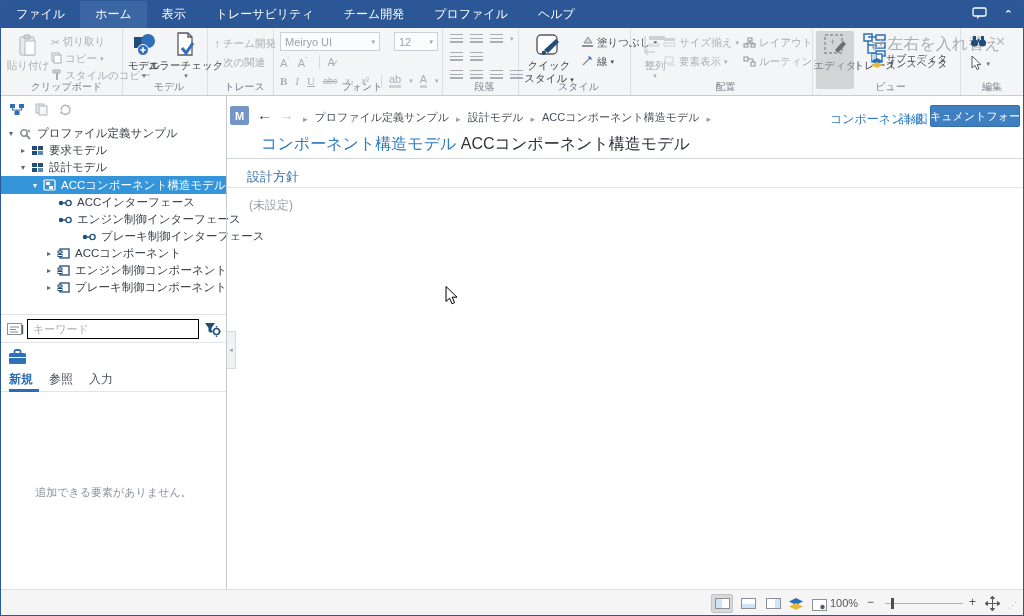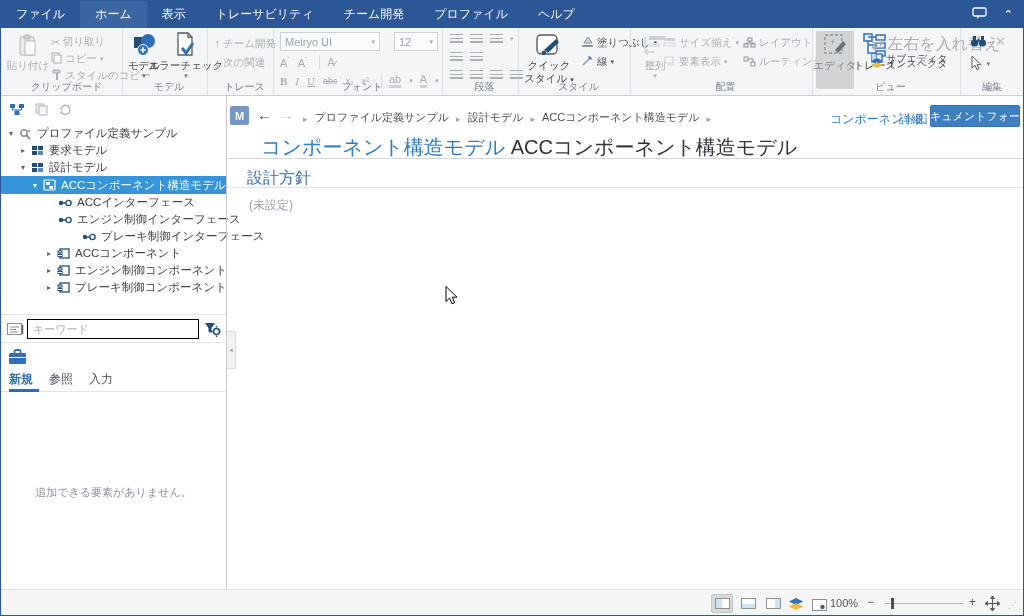--- a/index.html
+++ b/index.html
@@ -64,25 +64,25 @@
 
   
   .m-badge{position:absolute;left:229px;top:105px;width:19px;height:19px;background:#7296c8;color:#fff;font-size:11px;font-weight:bold;display:flex;align-items:center;justify-content:center;border-radius:2px}
   .nav-back{position:absolute;left:256px;top:105px;font-size:15px;color:#3f434a}
   .nav-back::before{content:"\2190"}
   .nav-fwd{position:absolute;left:278px;top:105px;font-size:15px;color:#c3c6cb}
   .nav-fwd::before{content:"\2192"}
   .breadcrumb{position:absolute;left:302px;top:109px;display:flex;align-items:center;gap:7px;font-size:11px;color:#4a4f57;white-space:nowrap}
   .view-link{position:absolute;top:110px;font-size:12px;color:#2e7cc3;white-space:nowrap}
   .form-btn{position:absolute;left:929px;top:104px;width:90px;height:22px;background:#3e7fc1;border:1px solid #366fa9;border-radius:2px;color:#fff;font-size:11px;display:flex;align-items:center;justify-content:center;white-space:nowrap}
-  .doc-title{position:absolute;left:260px;top:133px;font-size:20px;white-space:nowrap}
+  .doc-title{position:absolute;left:260px;top:133px;font-size:16px;white-space:nowrap}
   .doc-title .ttype{color:#2e7cc3}
   .doc-title .tname{color:#2f3338}
   .hr1{position:absolute;left:226px;top:157px;width:798px;height:1px;background:#d4d8dc}
-  .sec-head{position:absolute;left:246px;top:167px;font-size:16px;color:#3a6ea8}
+  .sec-head{position:absolute;left:246px;top:167px;font-size:13px;color:#3a6ea8}
   .hr2{position:absolute;left:226px;top:186px;width:798px;height:1px;background:#e3e6ea}
   .sec-val{position:absolute;left:248px;top:196px;font-size:12px;color:#9aa0a8}
 
   
   .statusbar{position:absolute;left:0;top:588px;width:100%;height:27px;background:#f5f5f6;border-top:1px solid #dfe1e4}
   .sb-item{position:absolute;top:4px}
   .pane-w{width:22px;height:19px;display:flex;align-items:center;justify-content:center;border-radius:2px}
   .pane-w.on{background:#d8d9db;border:1px solid #c2c4c7}
   .pane{width:15px;height:11px;border:1px solid #8b9097;background:#fff;position:relative}
   .pane .f{position:absolute;background:#cfe4f5}

